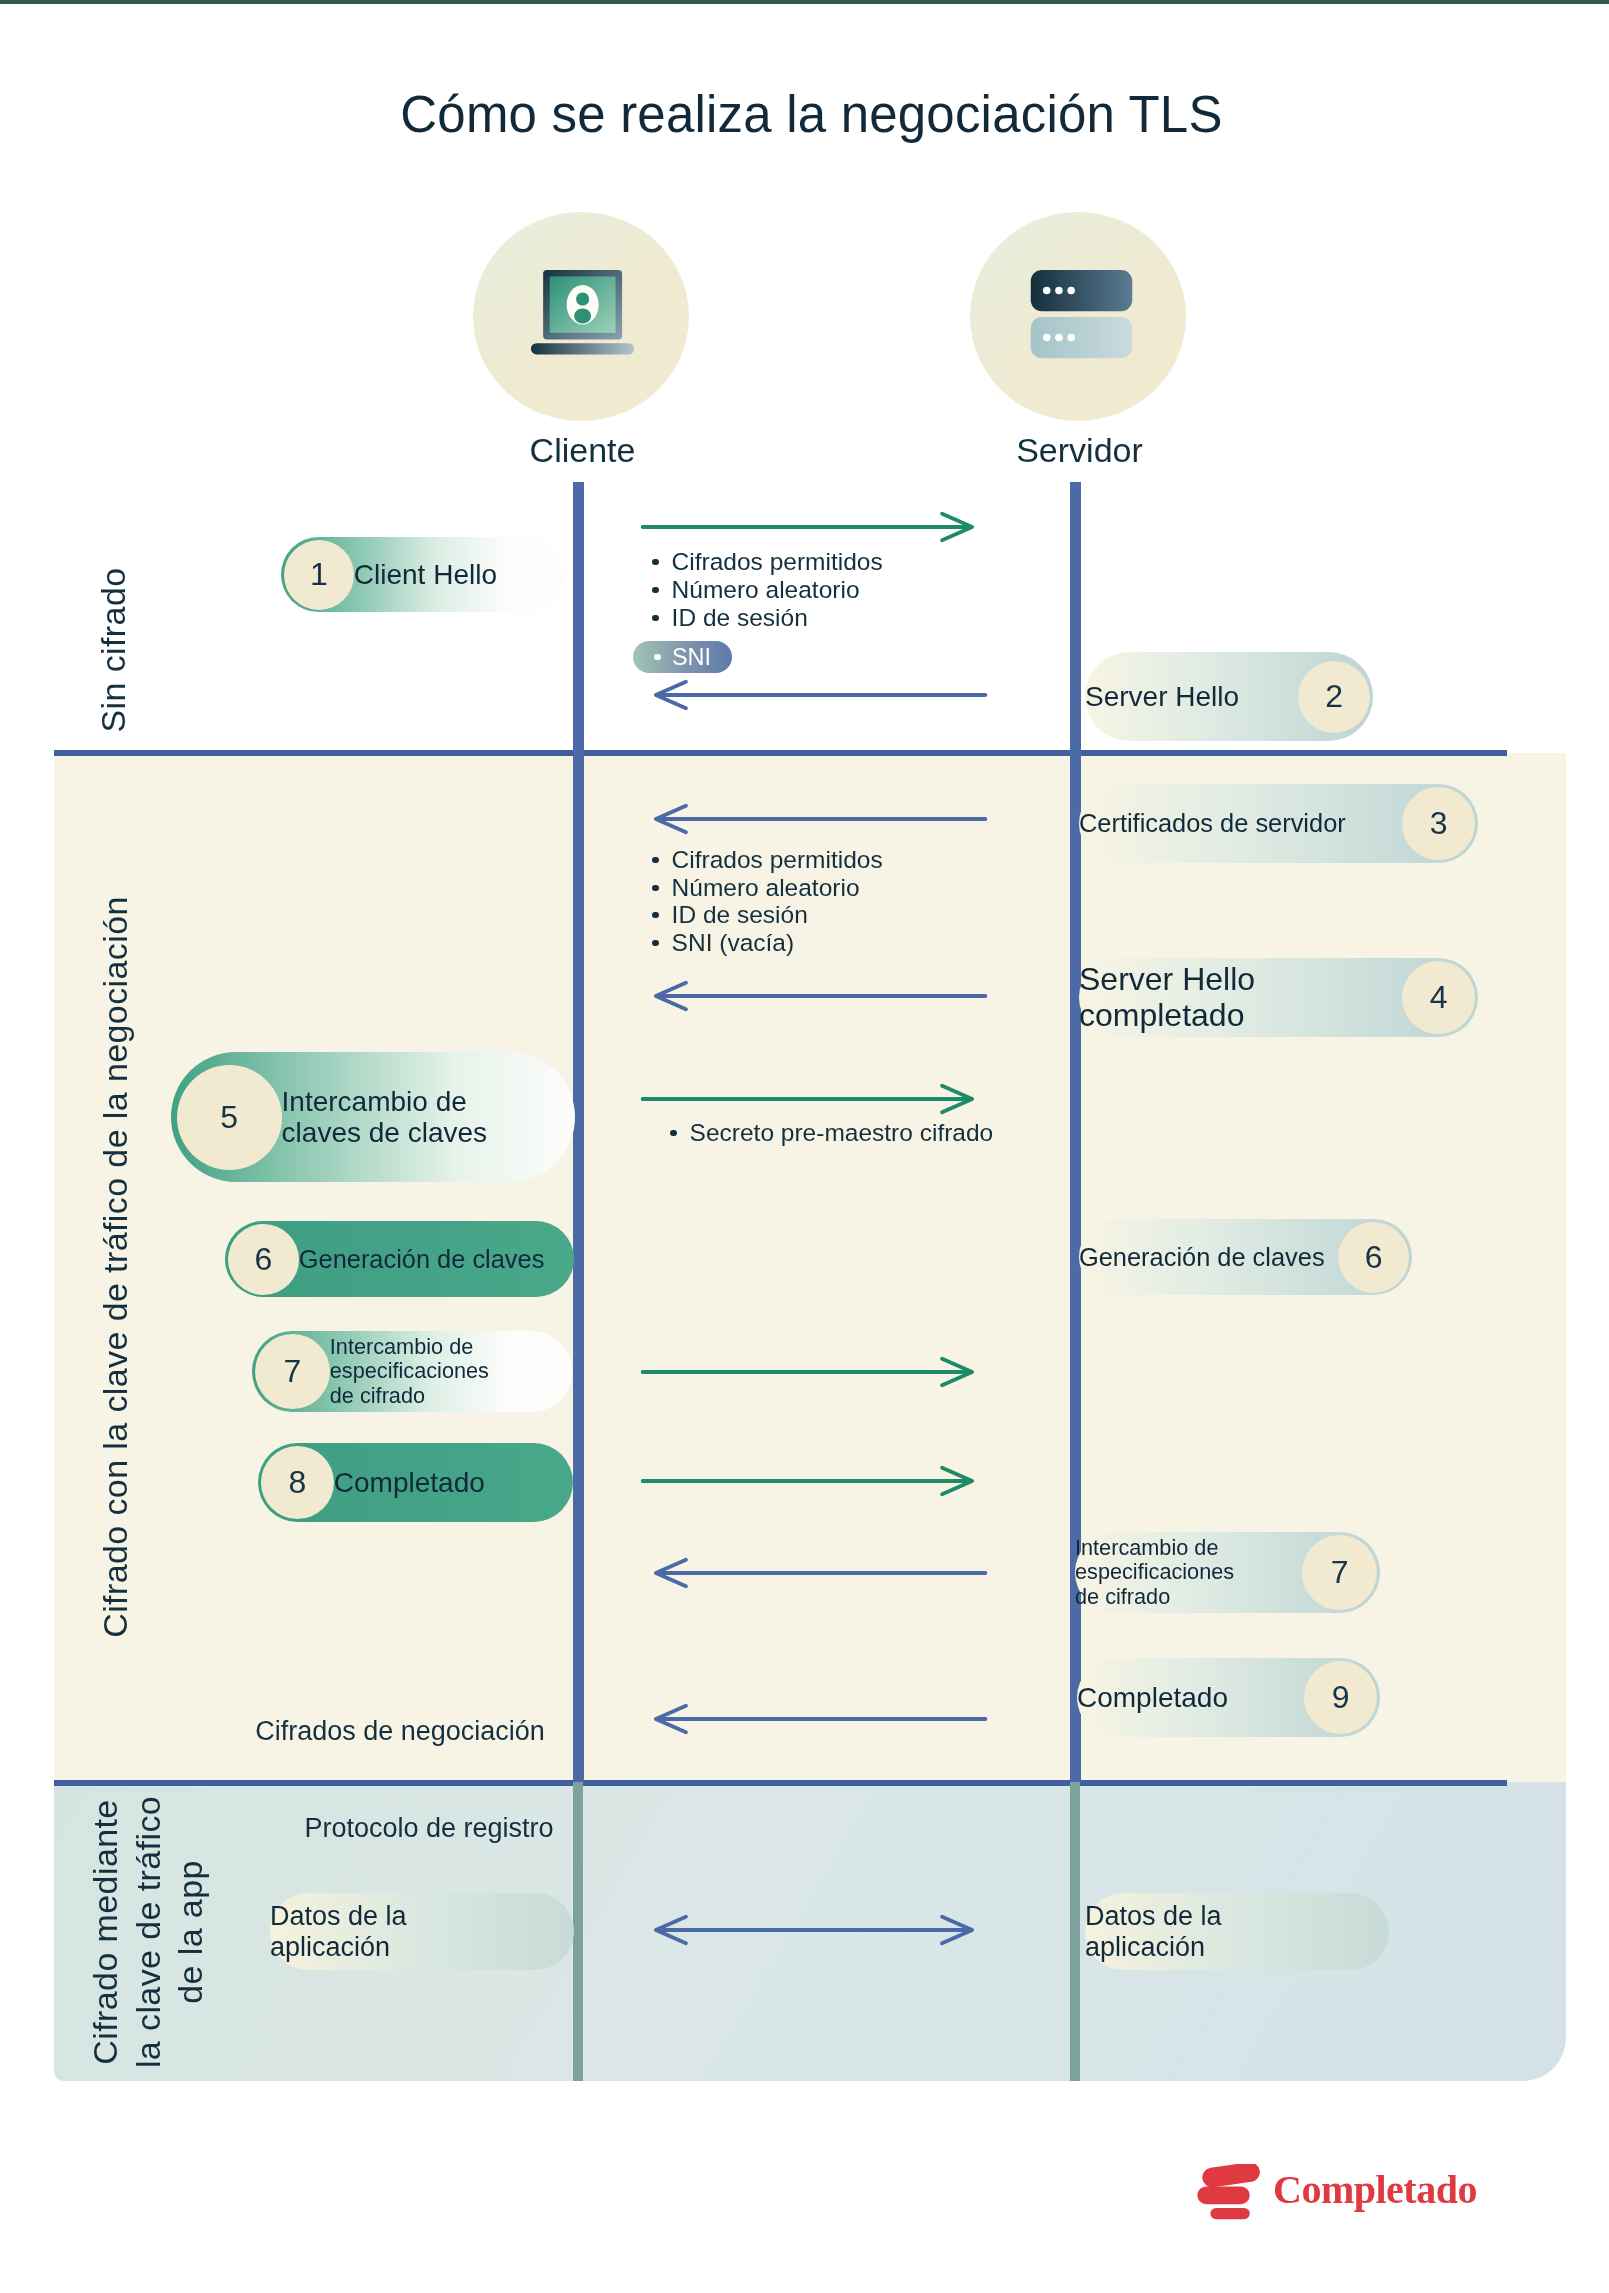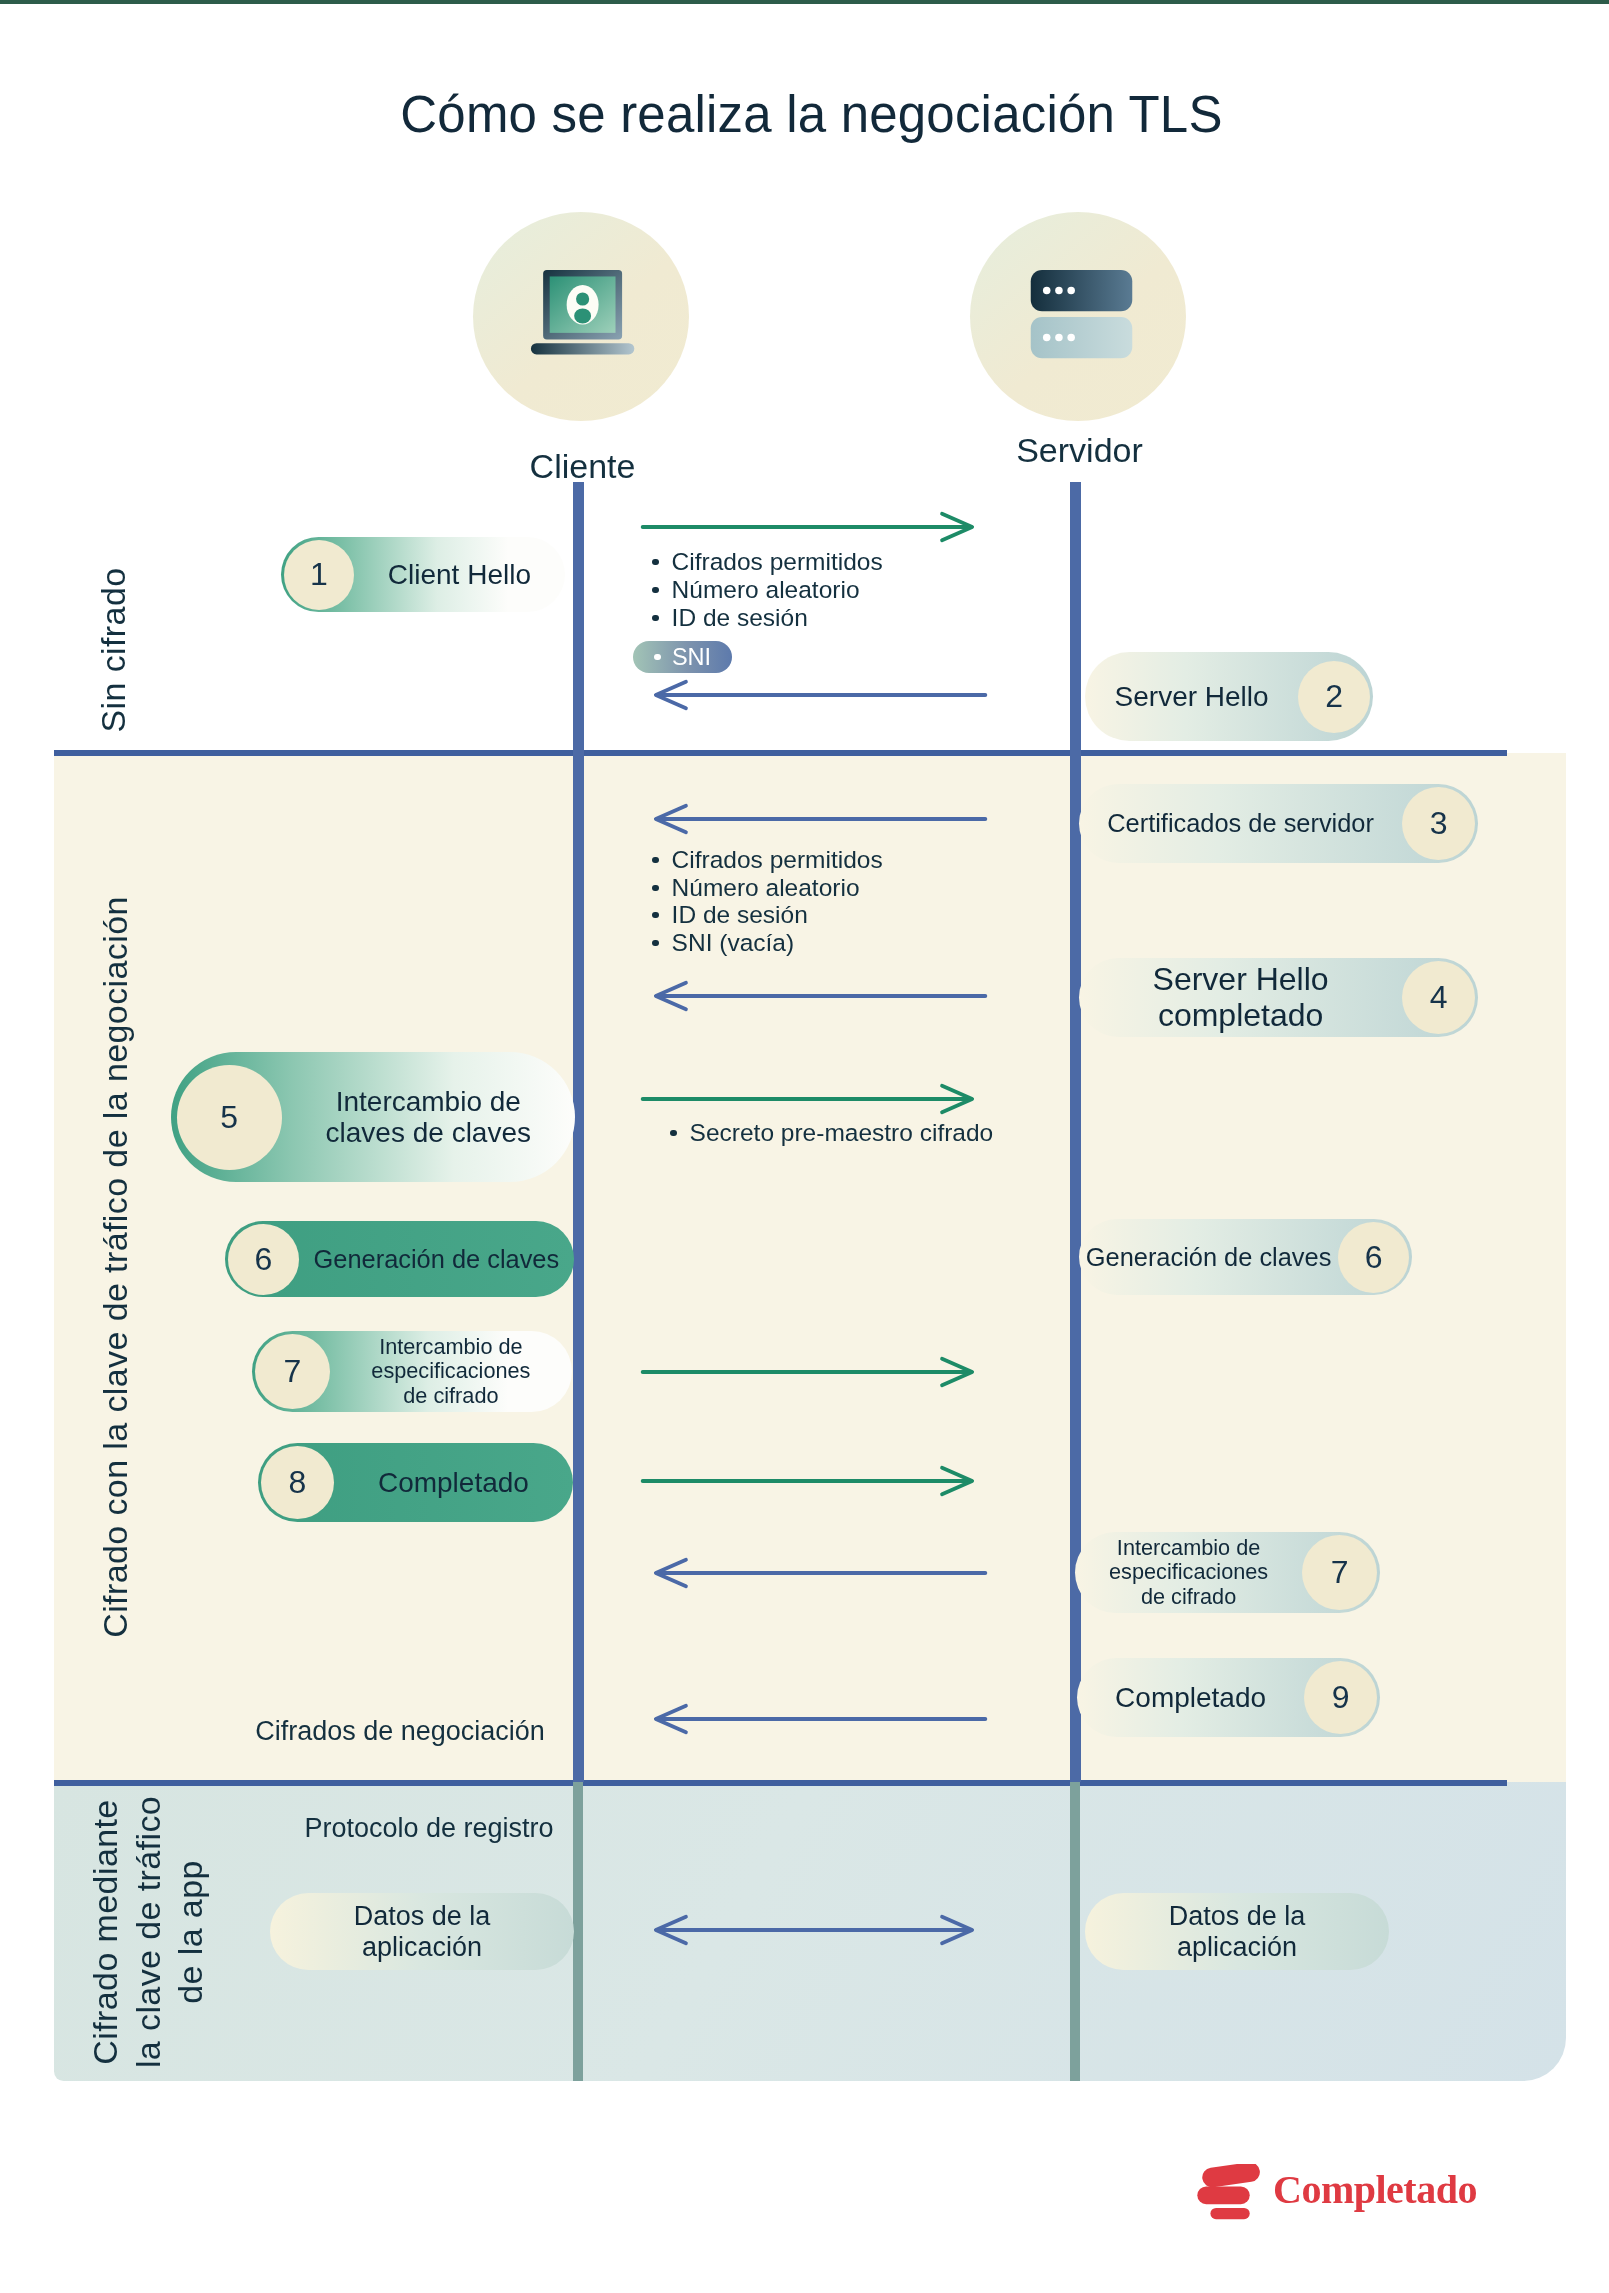--- a/index.html
+++ b/index.html
@@ -23,21 +23,21 @@
   .vline-blue{width:3.8px;background:#4c6aa6;}
   .vline-teal{width:2.8px;background:#7da19c;}
   
   .vwrap{position:absolute;width:0;height:0;}
   .vwrap>span{position:absolute;transform:translate(-50%,-50%) rotate(-90deg);
       white-space:nowrap;font-size:34px;color:#14303f;letter-spacing:0.4px;}
   
   .pill{position:absolute;display:flex;align-items:center;border-radius:941px;}
   .pill .num{flex:0 0 auto;display:flex;align-items:center;justify-content:center;
       border-radius:50%;background:#f1ead0;color:#16334a;font-size:32px;}
-  .pill .txt{flex:1 1 auto;text-align:center;color:#11293a;line-height:1.12;}
+  .pill .txt{flex:1 1 auto;color:#11293a;line-height:1.12;}
   .grad-client{background:linear-gradient(90deg,#3fa183 0%,#7cc0a7 22%,#ddeee5 55%,#fdfdfb 80%,#fdfdfb 100%);}
   .grad-client-long{background:linear-gradient(90deg,#3fa183 0%,#8cc7b1 30%,#e6f2ea 70%,#fdfdfb 100%);}
   .solid-teal{background:linear-gradient(90deg,#3e9e81 0%,#49a78a 100%);}
   .grad-server{background:linear-gradient(90deg,#f8f4e4 0%,#e3ede4 35%,#bcd4d4 100%);}
   .grad-datos{background:linear-gradient(90deg,#f6f2dd 0%,#d9e7e0 50%,#c7dbd7 100%);}
   
   .brow{position:absolute;display:flex;align-items:center;gap:13px;font-size:24.5px;color:#14303f;}
   .bdot{width:6.6px;height:6.6px;border-radius:50%;background:#14303f;flex:0 0 auto;}
   .sni-pill{position:absolute;display:flex;align-items:center;gap:11.3px;border-radius:941px;
       background:linear-gradient(90deg,#a2c4b6 0%,#7d93ad 55%,#5d7aac 100%);
@@ -100,21 +100,21 @@
         <circle cx="22" cy="24" r="4" fill="#ffffff"></circle>
           <circle cx="35" cy="24" r="4" fill="#ffffff"></circle>
           <circle cx="48" cy="24" r="4" fill="#ffffff"></circle>
         <rect x="5" y="52" width="108" height="44" rx="12" fill="url(#srvBot)"></rect>
         <circle cx="22" cy="74" r="4" fill="#ffffff"></circle>
           <circle cx="35" cy="74" r="4" fill="#ffffff"></circle>
           <circle cx="48" cy="74" r="4" fill="#ffffff"></circle>
       </svg>
     </span>
   </div>
-  <div class="abs actor-label" style="left:425px;top:447px;">Cliente</div>
+  <div class="abs actor-label" style="left:425px;top:431px;">Cliente</div>
   <div class="abs actor-label" style="left:922px;top:431px;">Servidor</div>
 
   <div class="abs panel-cream"></div>
   <div class="abs panel-bottom"></div>
   <div class="abs sep" style="top:750px;"></div>
   <div class="abs sep" style="top:1780px;"></div>
 
   <div class="abs vline-blue" style="left:573px;top:482px;height:1300px;"></div>
   <div class="abs vline-blue" style="left:1070px;top:482px;height:1300px;"></div>
   <div class="abs vline-teal" style="left:573px;top:1782px;height:299px;"></div>

